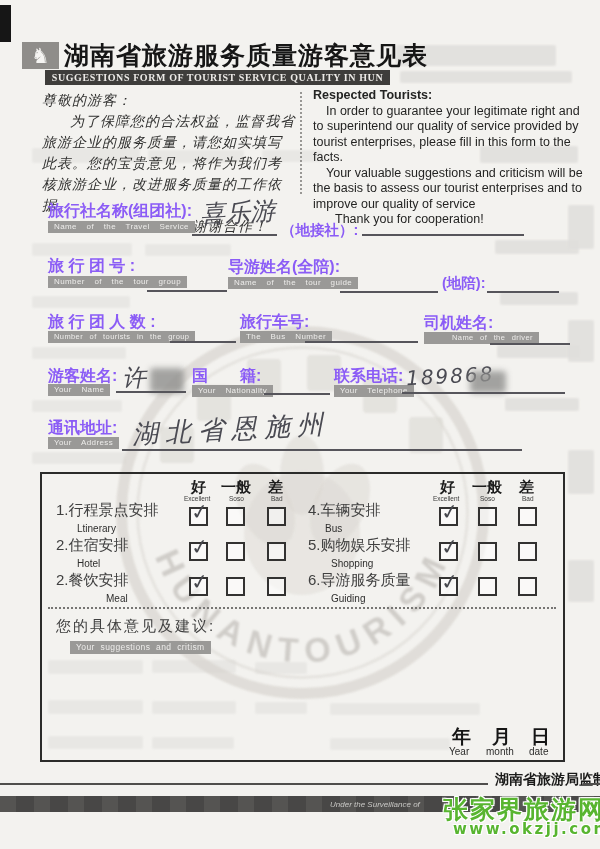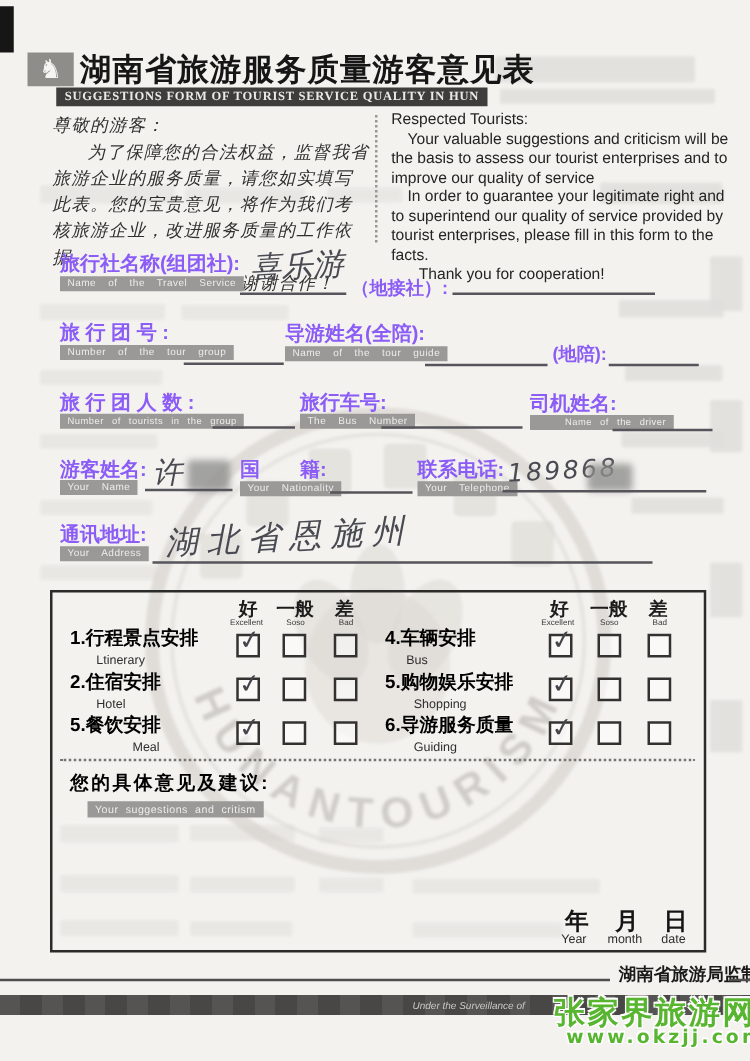--- a/index.html
+++ b/index.html
@@ -16,36 +16,36 @@
   .en-bar{background:#3e3d3b;color:#eceae7;font-family:"Liberation Serif",serif;font-weight:bold;
           font-size:10px;letter-spacing:.6px;text-align:center;line-height:15px;white-space:nowrap;}
   
   .intro-cn{font-size:14px;line-height:21px;color:#30302f;font-style:italic;letter-spacing:1px;}
   .intro-cn p{margin:0;}
   .intro-cn .body{text-indent:2em;}
   .intro-cn .closing{text-align:right;padding-right:28px;}
   .intro-divider{border-left:2px dotted #989794;width:0;}
   .intro-en{font-size:12.5px;line-height:15.5px;color:#242423;}
   .intro-en p{margin:0;text-indent:13px;}
-  .intro-en p.first{text-indent:0;}
+  .intro-en p.first{text-indent:0;font-weight:bold;}
   .intro-en p.closing{text-indent:22px;}
   
   .lbl{font-weight:bold;color:#8b5cf6;font-size:16px;white-space:nowrap;}
   .lbl.sm{font-size:14.5px;}
   .gsub{background:#9a9997;color:#eeedeb;font-size:8px;padding:1px 6px 2px 6px;
         word-spacing:7px;letter-spacing:.4px;white-space:nowrap;display:inline-block;}
   .uline{border-bottom:2px solid #56555b;height:0;}
   .hand{font-family:"DejaVu Sans",sans-serif;font-style:italic;color:#4a4a52;
         display:inline-block;transform:rotate(-3deg);white-space:nowrap;}
   .censor{position:absolute;background:#8f8f8d;filter:blur(3px);border-radius:3px;opacity:.8;}
   
   .ratebox{position:absolute;border:2px solid #2b2b2a;background:transparent;}
   .colhead{position:absolute;font-weight:bold;font-size:15px;color:#1c1c1c;white-space:nowrap;}
   .colhead-en{position:absolute;font-size:6.5px;color:#3a3a39;white-space:nowrap;}
-  .item-lbl{position:absolute;font-weight:bold;font-size:15px;color:#000000;white-space:nowrap;}
+  .item-lbl{position:absolute;font-weight:normal;font-size:15px;color:#404040;white-space:nowrap;}
   .item-en{position:absolute;font-size:10px;color:#2e2e2d;white-space:nowrap;}
   .cb{position:absolute;width:15px;height:15px;border:2px solid #333231;background:rgba(255,255,255,.55);}
   .cb.checked::after{content:"✓";position:absolute;left:0px;top:-9px;font-size:21px;
         color:#45464c;transform:rotate(-8deg);font-family:"DejaVu Sans",sans-serif;}
   .dotsep{position:absolute;border-top:2px dotted #767573;height:0;}
   .date-cn{position:absolute;font-weight:bold;font-size:19px;color:#151515;}
   .date-en{position:absolute;font-size:10px;color:#2c2c2b;}
   
   .foot-rule{position:absolute;border-top:2px solid #4f4e4c;height:0;}
   .foot-sup{position:absolute;font-weight:bold;font-size:14px;color:#1a1a19;white-space:nowrap;}
@@ -123,22 +123,22 @@
   <div class="abs intro-cn" style="left:42px;top:90px;width:254px;">
     <p>尊敬的游客：</p>
     <p class="body">为了保障您的合法权益，监督我省旅游企业的服务质量，请您如实填写此表。您的宝贵意见，将作为我们考核旅游企业，改进服务质量的工作依据。</p>
     <p class="closing">谢谢合作！</p>
   </div>
 
   <div class="abs en-bar" style="left:45px;top:70px;width:345px;height:15px;">SUGGESTIONS FORM OF TOURIST SERVICE QUALITY IN HUN</div>
   <div class="abs intro-divider" style="left:300px;top:92px;height:102px;"></div>
   <div class="abs intro-en" style="left:313px;top:88px;width:272px;">
     <p class="first">Respected Tourists:</p>
+    <p>In order to guarantee your legitimate right and to superintend our quality of service provided by tourist enterprises, please fill in this form to the facts.</p>
     <p>Your valuable suggestions and criticism will be the basis to assess our tourist enterprises and to improve our quality of service</p>
-    <p>In order to guarantee your legitimate right and to superintend our quality of service provided by tourist enterprises, please fill in this form to the facts.</p>
     <p class="closing">Thank you for cooperation!</p>
   </div>
 
   <div class="abs lbl" style="left:48px;top:201px;">旅行社名称(组团社):</div>
   <div class="abs gsub" style="left:48px;top:221px;">Name of the Travel Service</div>
   <div class="abs hand" style="left:200px;top:196px;font-size:25px;">喜乐游</div>
   <div class="abs uline" style="left:192px;top:234px;width:85px;"></div>
   <div class="abs lbl sm" style="left:281px;top:221px;">（地接社）:</div>
   <div class="abs uline" style="left:362px;top:234px;width:162px;"></div>
 
@@ -201,21 +201,21 @@
     <span class="cb checked" style="left:147px;top:33px;"></span>
     <span class="cb" style="left:184px;top:33px;"></span>
     <span class="cb" style="left:225px;top:33px;"></span>
 
     <div class="item-lbl" style="left:14px;top:62px;">2.住宿安排</div>
     <div class="item-en" style="left:35px;top:84px;">Hotel</div>
     <span class="cb checked" style="left:147px;top:68px;"></span>
     <span class="cb" style="left:184px;top:68px;"></span>
     <span class="cb" style="left:225px;top:68px;"></span>
 
-    <div class="item-lbl" style="left:14px;top:97px;">5.餐饮安排</div>
+    <div class="item-lbl" style="left:14px;top:97px;">2.餐饮安排</div>
     <div class="item-en" style="left:35px;top:119px;padding-left:29px;">Meal</div>
     <span class="cb checked" style="left:147px;top:103px;"></span>
     <span class="cb" style="left:184px;top:103px;"></span>
     <span class="cb" style="left:225px;top:103px;"></span>
 
     <div class="item-lbl" style="left:266px;top:27px;">4.车辆安排</div>
     <div class="item-en" style="left:283px;top:49px;">Bus</div>
     <span class="cb checked" style="left:397px;top:33px;"></span>
     <span class="cb" style="left:436px;top:33px;"></span>
     <span class="cb" style="left:476px;top:33px;"></span>

